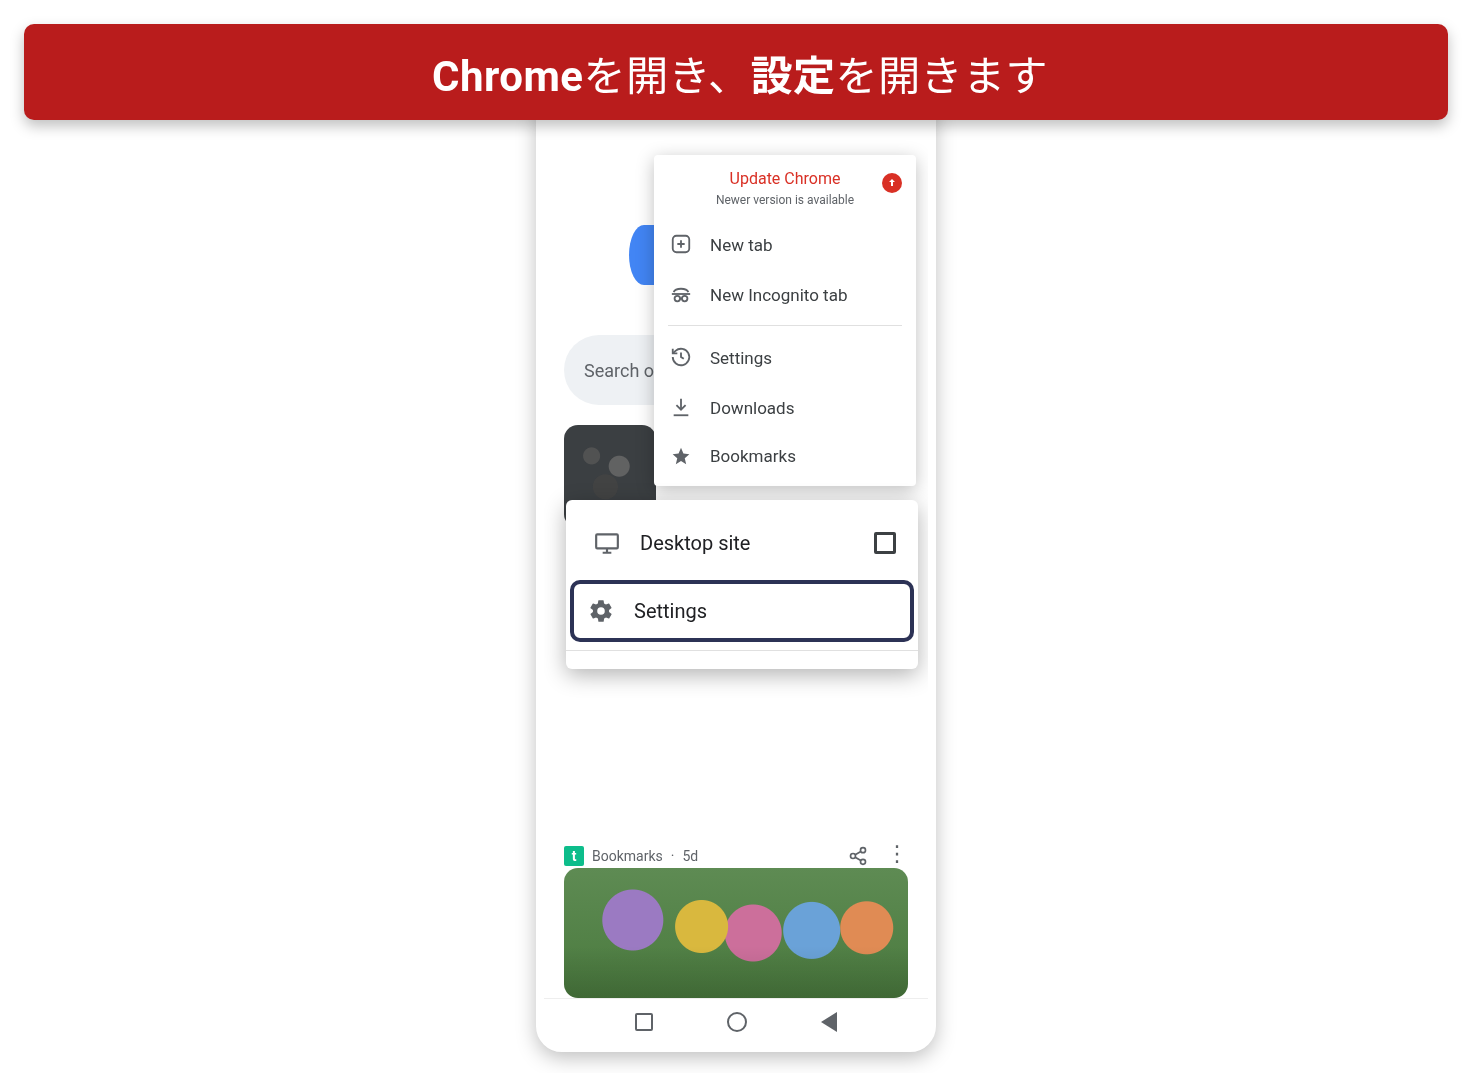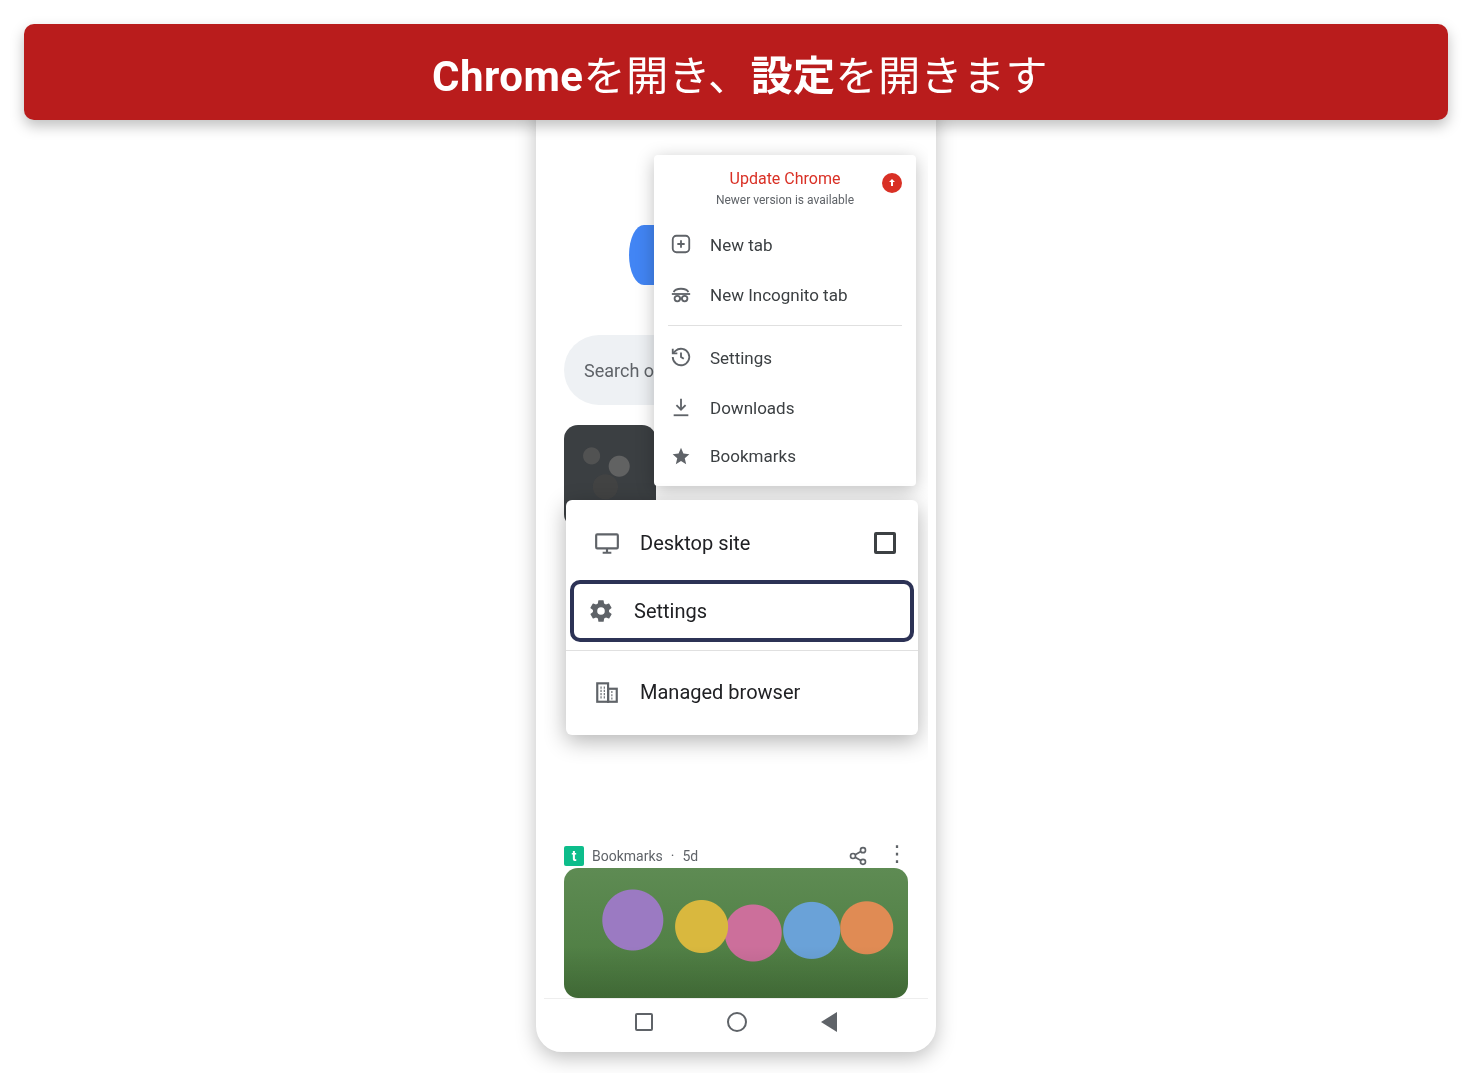--- a/index.html
+++ b/index.html
@@ -354,30 +354,20 @@
           <svg width="26" height="26" viewBox="0 0 24 24" fill="currentColor">
               <path d="M19.4 13a7.8 7.8 0 0 0 .07-1 7.8 7.8 0 0 0-.07-1l2.11-1.65a.5.5 0 0 0 .12-.64l-2-3.46a.5.5 0 0 0-.6-.22l-2.49 1a7.3 7.3 0 0 0-1.73-1l-.38-2.65A.5.5 0 0 0 14 2h-4a.5.5 0 0 0-.49.42l-.38 2.65a7.3 7.3 0 0 0-1.73 1l-2.49-1a.5.5 0 0 0-.6.22l-2 3.46a.5.5 0 0 0 .12.64L4.6 11a7.8 7.8 0 0 0-.07 1 7.8 7.8 0 0 0 .07 1l-2.11 1.65a.5.5 0 0 0-.12.64l2 3.46a.5.5 0 0 0 .6.22l2.49-1a7.3 7.3 0 0 0 1.73 1l.38 2.65A.5.5 0 0 0 10 22h4a.5.5 0 0 0 .49-.42l.38-2.65a7.3 7.3 0 0 0 1.73-1l2.49 1a.5.5 0 0 0 .6-.22l2-3.46a.5.5 0 0 0-.12-.64zM12 15.5A3.5 3.5 0 1 1 15.5 12 3.5 3.5 0 0 1 12 15.5z"></path>
             </svg>
         </span>
         <span>Settings</span>
       </div>
 
 
       <hr>
 
-      <div class="popup-item">
-        <span class="mi-icon">
-          <svg width="26" height="26" viewBox="0 0 24 24" fill="none" stroke="currentColor" stroke-width="2">
-              <rect x="3" y="4" width="10" height="17"></rect>
-              <rect x="13" y="9" width="8" height="12"></rect>
-              <path d="M6 8h1M9 8h1M6 11h1M9 11h1M6 14h1M9 14h1M6 17h1M9 17h1M16 12h1M16 15h1M16 18h1"></path>
-            </svg>
-        </span>
-        <span>Managed browser</span>
-      </div>
     </div>
 
     <div class="navbar">
       <span class="nav-sq"></span>
       <span class="nav-ci"></span>
       <span class="nav-tr"></span>
     </div>
 
   </div>
 </div>

